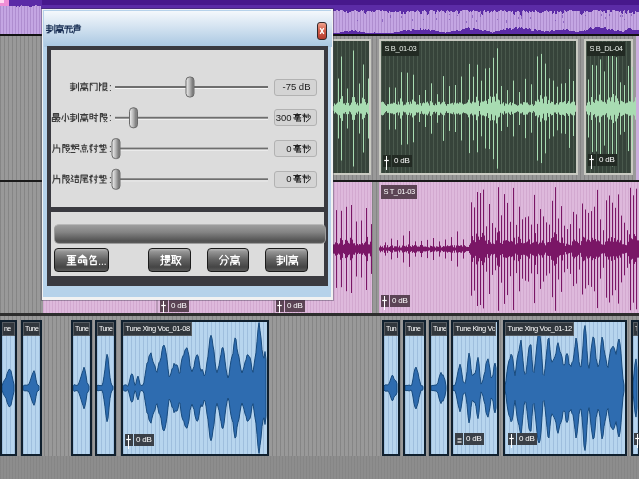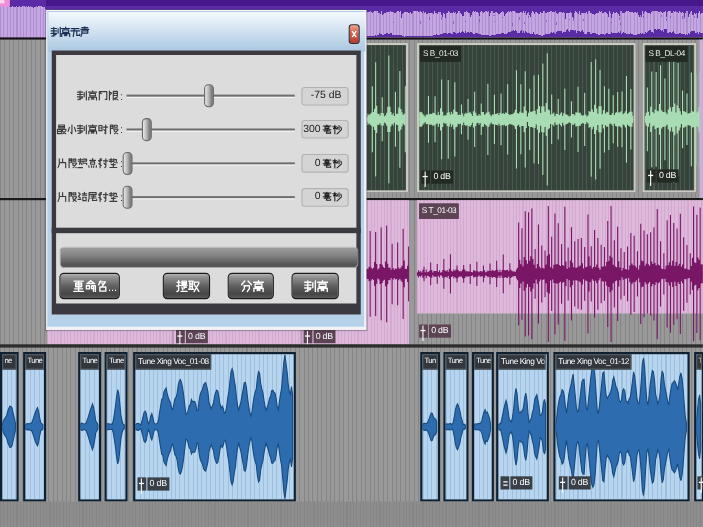--- a/index.html
+++ b/index.html
@@ -62,21 +62,21 @@
       </div>
       <div class="db" style="left:126px;top:118px;height:12px;line-height:12px;background:#5c4455;padding:0 2px;">0 dB</div>
       <div style="position:absolute;left:233px;top:118px;height:12px;background:#5c4455;padding:0 0;width:8px;text-align:center">
         <svg width="7" height="16" style="position:absolute;left:0;top:0;overflow:visible">
           <line x1="3.5" y1="1" x2="3.5" y2="15" stroke="#fff" stroke-width="1"></line>
           <line x1="1.2" y1="5.5" x2="5.8" y2="5.5" stroke="#fff" stroke-width="1.2"></line>
         </svg>
       </div>
       <div class="db" style="left:242px;top:118px;height:12px;line-height:12px;background:#5c4455;padding:0 2px;">0 dB</div>
     </div>
-    <div style="position:absolute;left:379px;top:182px;width:260px;height:103px;background:#deb9dc;background-image:repeating-linear-gradient(90deg,rgba(120,40,110,0.11) 0,rgba(120,40,110,0.11) 1px,transparent 1px,transparent 3px);text-decoration:underline;">
+    <div style="position:absolute;left:379px;top:182px;width:260px;height:131px;background:#deb9dc;background-image:repeating-linear-gradient(90deg,rgba(120,40,110,0.11) 0,rgba(120,40,110,0.11) 1px,transparent 1px,transparent 3px);text-decoration:underline;">
       <svg width="260" height="131" style="position:absolute;left:0;top:0">
         <line x1="0" y1="67" x2="260" y2="67" stroke="#b05898" stroke-width="1" stroke-opacity="0.6"></line>
         <path d="M0.5 65.4V68.6M1.5 63.7V70.3M2.5 65.1V68.9M3.5 64.3V69.7M4.5 65.8V68.2M5.5 63.2V70.8M6.5 60.4V73.6M7.5 65.4V68.6M8.5 63.1V70.9M9.5 65.4V68.6M10.5 65.0V69.0M11.5 64.1V69.9M12.5 56.6V77.4M13.5 63.4V70.6M14.5 65.8V68.2M15.5 64.3V69.7M16.5 64.3V69.7M17.5 64.4V69.6M18.5 58.1V75.9M19.5 65.3V68.7M20.5 63.7V70.3M21.5 65.7V68.3M22.5 65.4V68.6M23.5 63.5V70.5M24.5 53.5V80.5M25.5 63.9V70.1M26.5 64.5V69.5M27.5 63.5V70.5M28.5 65.0V69.0M29.5 62.4V71.6M30.5 49.1V84.9M31.5 64.1V69.9M32.5 64.9V69.1M33.5 63.1V70.9M34.5 64.1V69.9M35.5 63.1V70.9M36.5 59.4V74.6M37.5 63.5V70.5M38.5 64.7V69.3M39.5 64.5V69.5M40.5 64.7V69.3M41.5 63.0V71.0M42.5 58.9V75.1M43.5 63.1V70.9M44.5 64.6V69.4M45.5 64.6V69.4M46.5 64.5V69.5M47.5 64.8V69.2M48.5 57.9V76.1M49.5 65.2V68.8M50.5 65.6V68.4M51.5 63.7V70.3M52.5 64.0V70.0M53.5 64.5V69.5M54.5 56.0V78.0M55.5 64.5V69.5M56.5 65.6V68.4M57.5 64.3V69.7M58.5 64.6V69.4M59.5 64.9V69.1M60.5 59.4V74.6M61.5 63.6V70.4M62.5 65.5V68.5M63.5 65.0V69.0M64.5 64.0V70.0M65.5 64.4V69.6M66.5 57.5V76.5M67.5 64.3V69.7M68.5 63.3V70.7M69.5 64.1V69.9M70.5 64.1V69.9M71.5 63.6V70.4M72.5 55.1V78.9M73.5 63.3V70.7M74.5 65.2V68.8M75.5 63.2V70.8M76.5 65.6V68.4M77.5 63.5V70.5M78.5 49.4V84.6M79.5 63.5V70.5M80.5 64.0V70.0M81.5 63.4V70.6M82.5 63.2V70.8M83.5 64.6V69.4M84.5 57.4V76.6M85.5 63.2V70.8M86.5 64.1V69.9M87.5 64.9V69.1M88.5 64.9V69.1M89.5 65.0V69.0M90.5 62.9V71.1M91.5 61.3V72.7M92.5 20.3V113.7M93.5 54.1V79.9M94.5 58.2V75.8M95.5 25.4V108.6M96.5 60.1V73.9M97.5 51.6V82.4M98.5 10.0V124.0M99.5 54.6V79.4M100.5 57.8V76.2M101.5 11.0V123.0M102.5 55.0V79.0M103.5 50.9V83.1M104.5 7.6V126.4M105.5 53.5V80.5M106.5 58.6V75.4M107.5 44.3V89.7M108.5 61.9V72.1M109.5 58.1V75.9M110.5 22.0V112.0M111.5 60.3V73.7M112.5 61.8V72.2M113.5 41.1V92.9M114.5 61.5V72.5M115.5 62.1V71.9M116.5 45.7V88.3M117.5 58.4V75.6M118.5 50.4V83.6M119.5 5.2V128.8M120.5 49.2V84.8M121.5 60.9V73.1M122.5 33.3V100.7M123.5 62.0V72.0M124.5 58.7V75.3M125.5 12.1V121.9M126.5 58.4V75.6M127.5 58.1V75.9M128.5 20.9V113.1M129.5 58.9V75.1M130.5 59.8V74.2M131.5 39.8V94.2M132.5 58.9V75.1M133.5 59.6V74.4M134.5 5.9V128.1M135.5 55.7V78.3M136.5 62.4V71.6M137.5 42.9V91.1M138.5 61.2V72.8M139.5 54.8V79.2M140.5 24.7V109.3M141.5 56.9V77.1M142.5 60.9V73.1M143.5 37.3V96.7M144.5 61.3V72.7M145.5 61.1V72.9M146.5 35.3V98.7M147.5 60.3V73.7M148.5 59.4V74.6M149.5 34.4V99.6M150.5 57.4V76.6M151.5 62.2V71.8M152.5 42.6V91.4M153.5 60.9V73.1M154.5 60.4V73.6M155.5 12.9V121.1M156.5 51.1V82.9M157.5 59.7V74.3M158.5 41.9V92.1M159.5 62.2V71.8M160.5 60.7V73.3M161.5 27.1V106.9M162.5 60.7V73.3M163.5 58.4V75.6M164.5 34.4V99.6M165.5 61.3V72.7M166.5 63.3V70.7M167.5 40.4V93.6M168.5 60.4V73.6M169.5 60.0V74.0M170.5 42.6V91.4M171.5 60.1V73.9M172.5 56.2V77.8M173.5 18.8V115.2M174.5 55.2V78.8M175.5 50.4V83.6M176.5 5.2V128.8M177.5 52.1V81.9M178.5 58.6V75.4M179.5 36.5V97.5M180.5 60.3V73.7M181.5 60.9V73.1M182.5 24.1V109.9M183.5 55.5V78.5M184.5 61.2V72.8M185.5 43.7V90.3M186.5 64.0V70.0M187.5 61.7V72.3M188.5 47.1V86.9M189.5 62.5V71.5M190.5 62.9V71.1M191.5 42.1V91.9M192.5 63.3V70.7M193.5 59.4V74.6M194.5 29.9V104.1M195.5 57.6V76.4M196.5 59.1V74.9M197.5 32.4V101.6M198.5 59.7V74.3M199.5 61.1V72.9M200.5 46.4V87.6M201.5 63.1V70.9M202.5 59.1V74.9M203.5 21.5V112.5M204.5 54.8V79.2M205.5 55.6V78.4M206.5 27.5V106.5M207.5 59.5V74.5M208.5 57.5V76.5M209.5 30.9V103.1M210.5 58.2V75.8M211.5 59.7V74.3M212.5 29.1V104.9M213.5 55.8V78.2M214.5 57.9V76.1M215.5 24.7V109.3M216.5 57.0V77.0M217.5 59.3V74.7M218.5 7.9V126.1M219.5 58.4V75.6M220.5 59.3V74.7M221.5 37.4V96.6M222.5 62.2V71.8M223.5 62.6V71.4M224.5 48.2V85.8M225.5 62.7V71.3M226.5 59.7V74.3M227.5 18.3V115.7M228.5 59.2V74.8M229.5 56.4V77.6M230.5 13.5V120.5M231.5 59.4V74.6M232.5 55.1V78.9M233.5 20.7V113.3M234.5 59.8V74.2M235.5 56.1V77.9M236.5 25.8V108.2M237.5 59.5V74.5M238.5 57.8V76.2M239.5 12.4V121.6M240.5 60.4V73.6M241.5 58.4V75.6M242.5 33.6V100.4M243.5 62.3V71.7M244.5 62.2V71.8M245.5 40.7V93.3M246.5 62.9V71.1M247.5 63.2V70.8M248.5 48.2V85.8M249.5 59.8V74.2M250.5 52.3V81.7M251.5 5.8V128.2M252.5 56.3V77.7M253.5 57.2V76.8M254.5 13.3V120.7M255.5 52.1V81.9M256.5 54.1V79.9M257.5 6.7V127.3M258.5 58.3V75.7M259.5 58.4V75.6" stroke="#7a1666" stroke-width="1.0" fill="none"></path>
       </svg>
       <div class="lb" style="left:2px;top:3px;background:#5c4455;border-color:#5c4455;">S T_01-03</div>
       <div style="position:absolute;left:2px;top:113px;height:12px;background:#5c4455;padding:0 0;width:8px;text-align:center">
         <svg width="7" height="16" style="position:absolute;left:0;top:0;overflow:visible">
           <line x1="3.5" y1="1" x2="3.5" y2="15" stroke="#fff" stroke-width="1"></line>
           <line x1="1.2" y1="5.5" x2="5.8" y2="5.5" stroke="#fff" stroke-width="1.2"></line>
         </svg>

